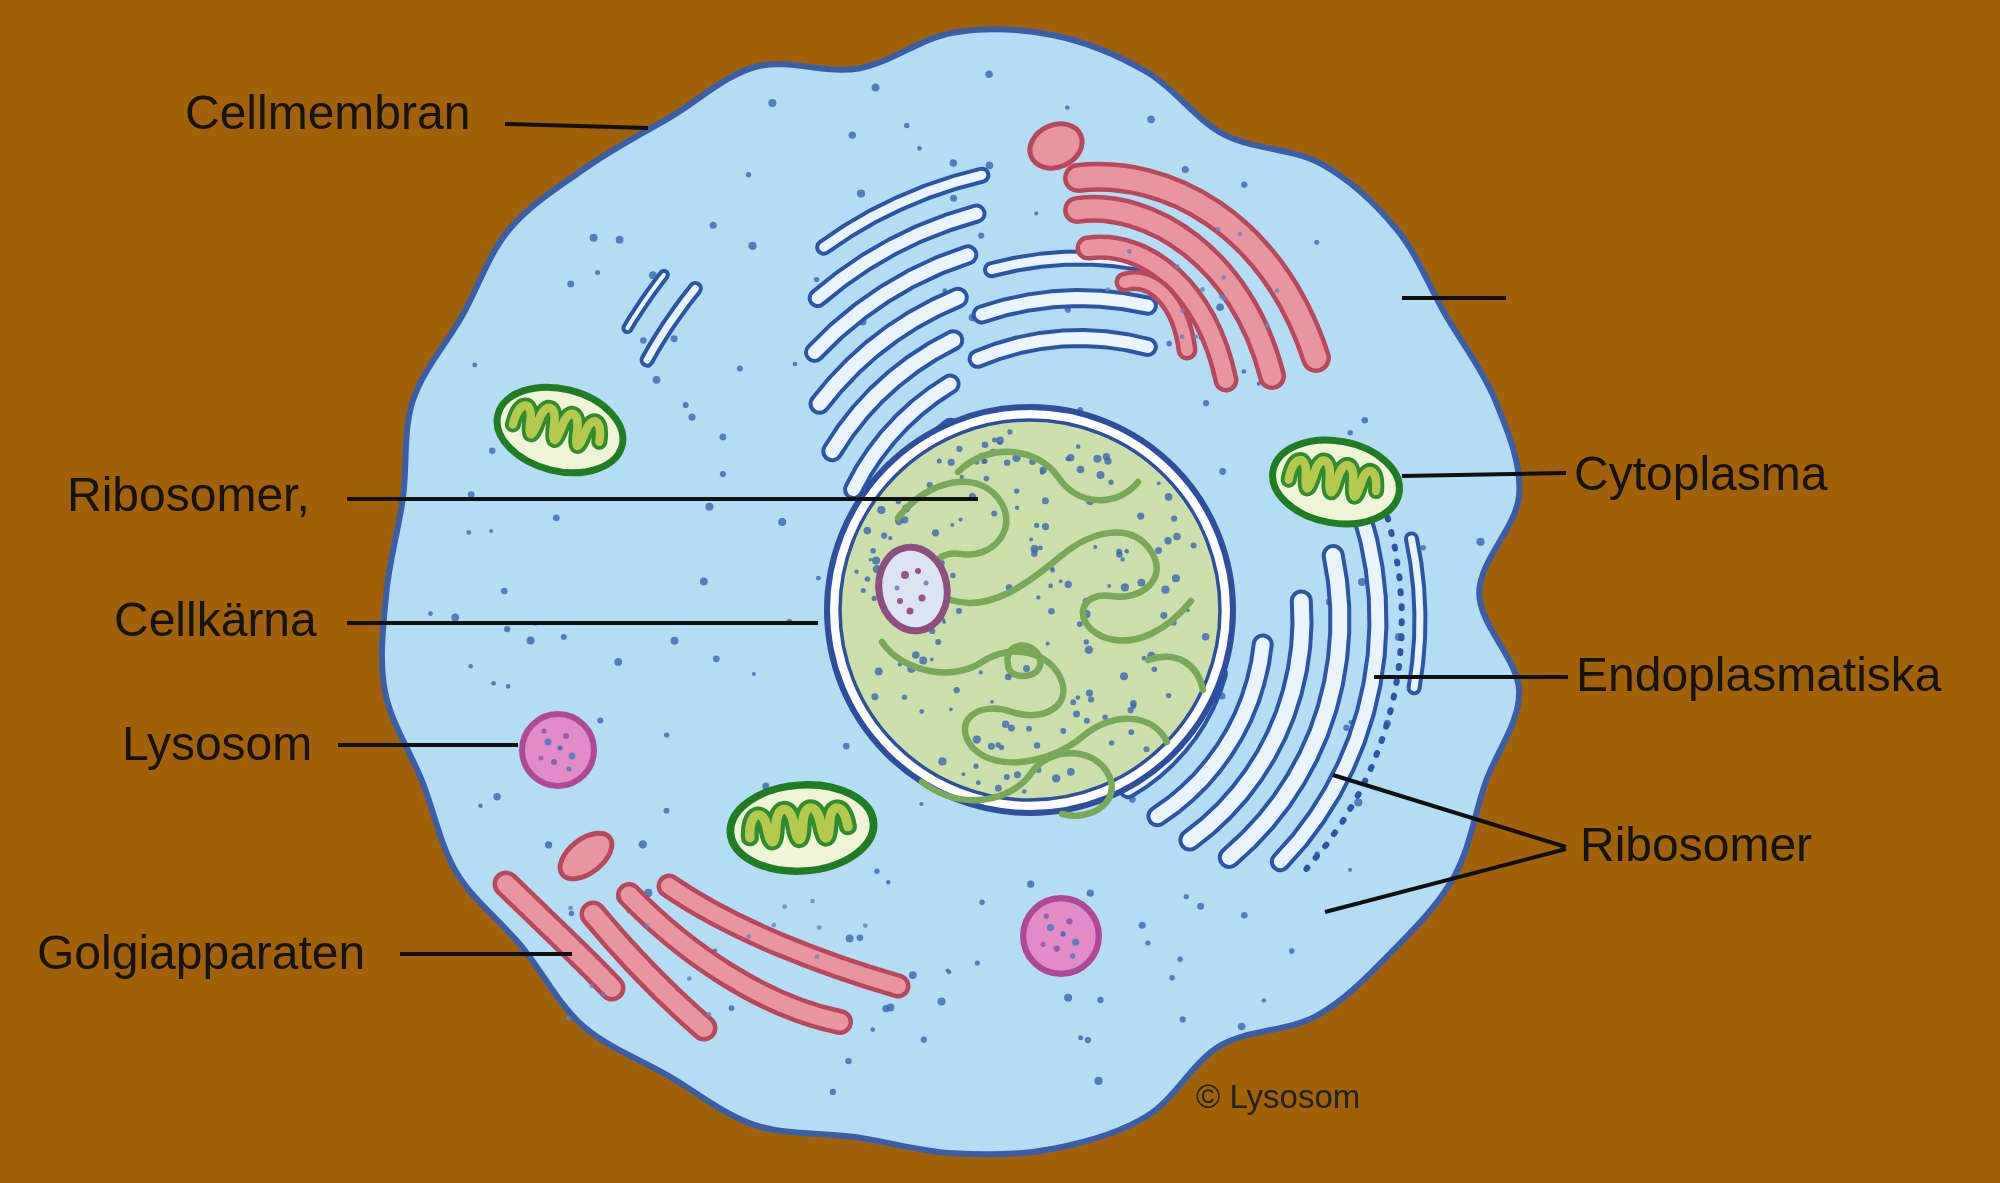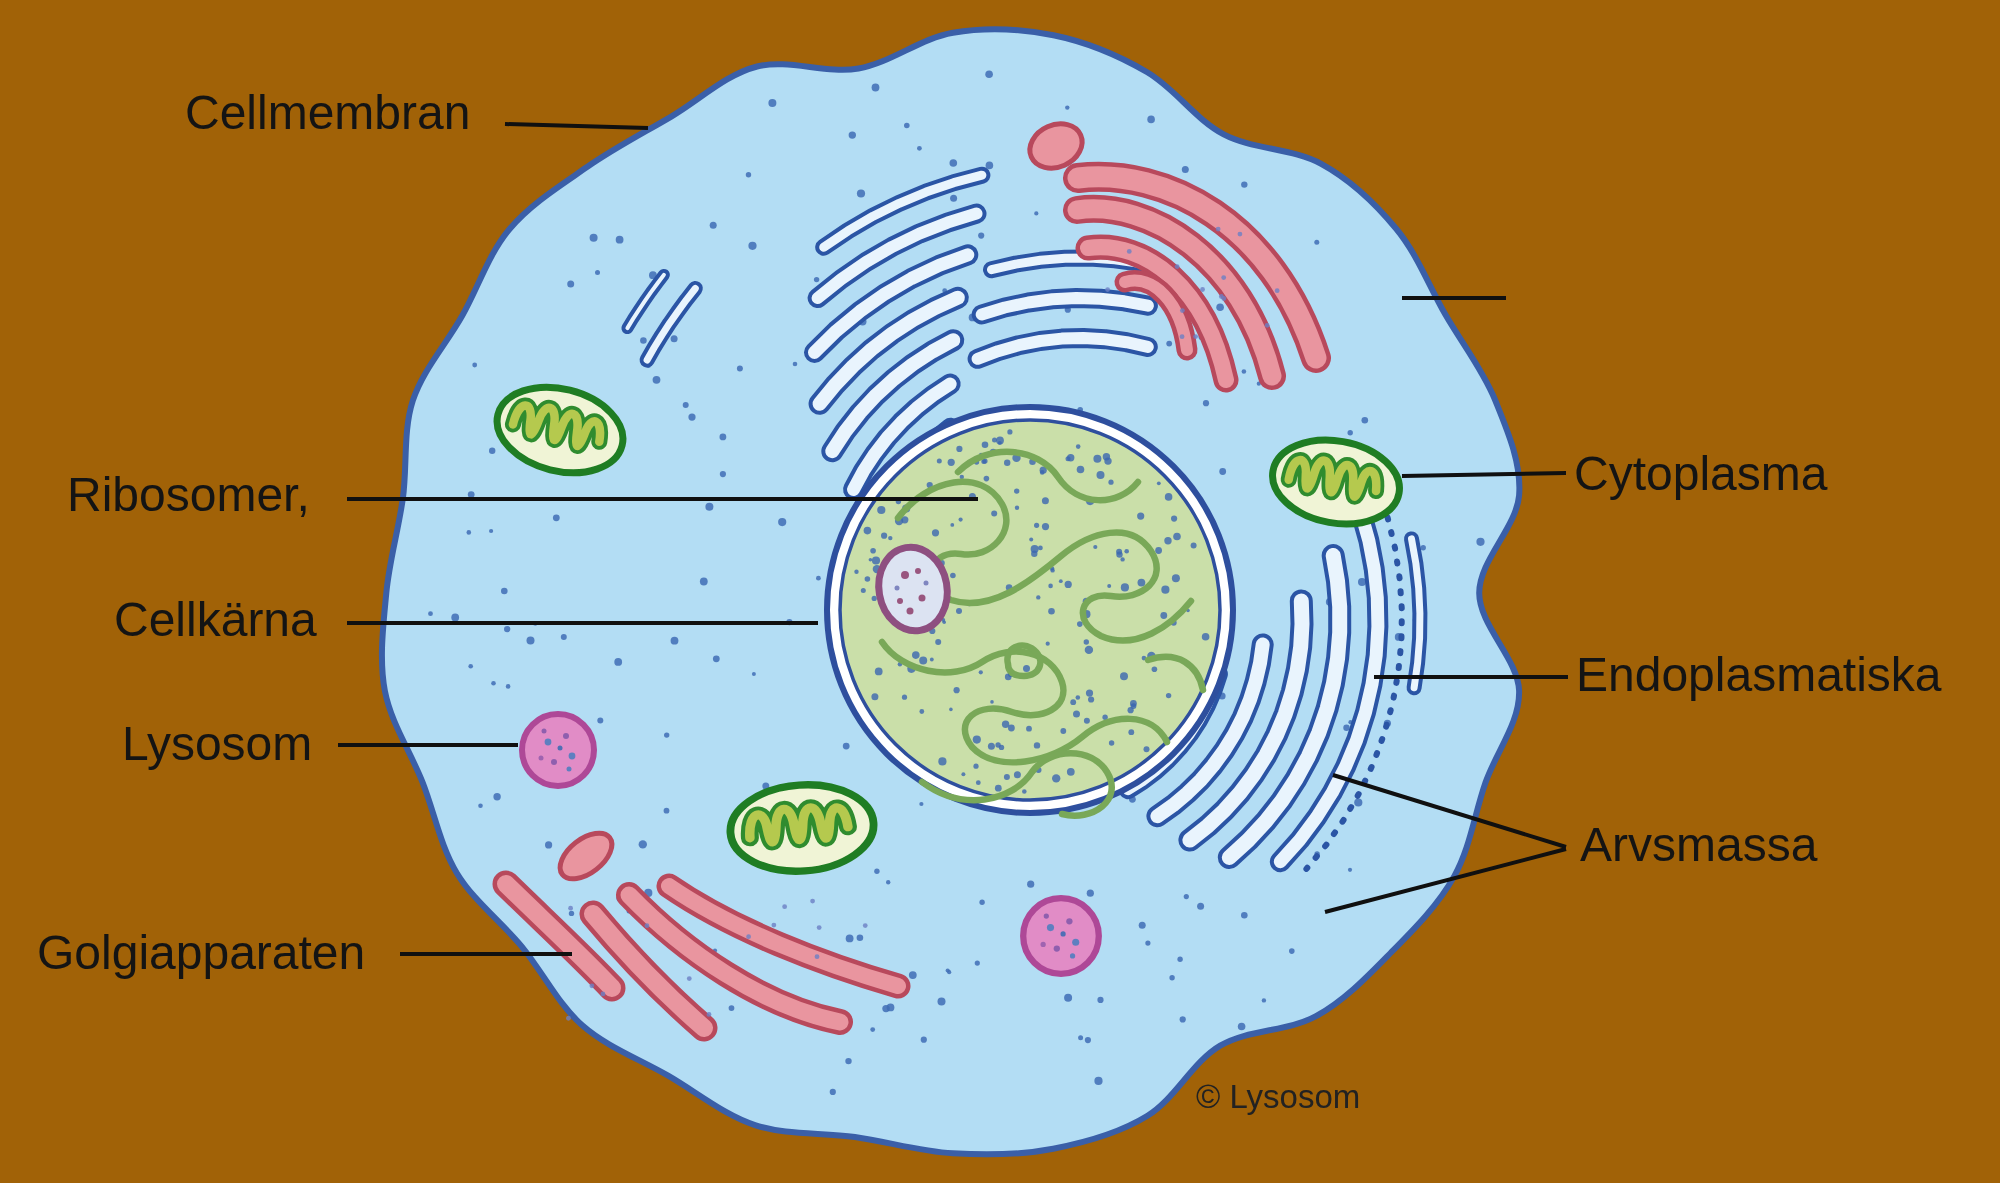--- a/index.html
+++ b/index.html
@@ -547,15 +547,15 @@
   <div class="lbl" style="left:67px;top:471px">
     <div>Ribosomer,</div>
   </div>
   <div class="lbl" style="left:114px;top:596px">Cellkärna</div>
   <div class="lbl" style="left:122px;top:720px">Lysosom</div>
   <div class="lbl" style="left:37px;top:929px">Golgiapparaten</div>
   <div class="lbl" style="left:1574px;top:450px">Cytoplasma</div>
   <div class="lbl" style="left:1576px;top:651px">
     <div>Endoplasmatiska</div>
   </div>
-  <div class="lbl" style="left:1580px;top:821px">Arvsmassa</div>
+  <div class="lbl" style="left:1580px;top:821px">Ribosomer</div>
   <div class="credit" style="left:1196px;top:1078px">© Lysosom</div>
 </div>
 
 </body></html>

